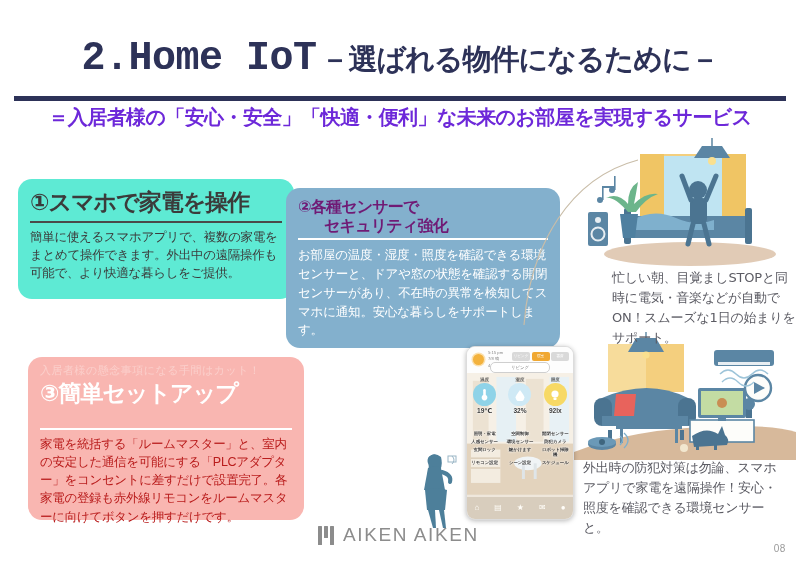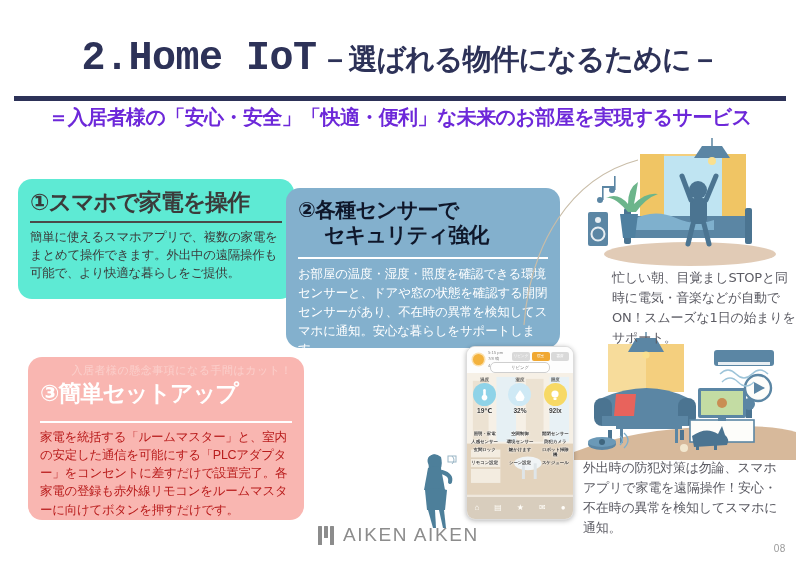--- a/index.html
+++ b/index.html
@@ -44,40 +44,40 @@
   .box1 .bd{
     margin-top:5px;font-size:12.5px;line-height:1.45;color:#3b3b3b;letter-spacing:-0.3px;
   }
 
   
   .box2{
     position:absolute;left:286px;top:188px;width:274px;height:160px;
     background:#83b0cd;border-radius:14px;box-sizing:border-box;padding:9px 12px 6px 12px;
   }
   .box2 .hd{
-    font-size:21px;font-weight:bold;color:#0f172a;letter-spacing:-0.8px;line-height:1.2;
-    border-bottom:2.5px solid #ffffff;padding-bottom:10px;display:block;
+    font-size:16px;font-weight:bold;color:#701a75;letter-spacing:-0.8px;line-height:1.2;
+    border-bottom:2.5px solid #ffffff;padding-bottom:3px;display:block;
   }
   .box2 .hd .l2{display:block;padding-left:26px;}
   .box2 .bd{
     margin-top:6px;font-size:12.5px;line-height:1.5;color:#ffffff;letter-spacing:-0.2px;
   }
 
   
   .box3{
     position:absolute;left:28px;top:357px;width:276px;height:163px;
     background:#f9b6b1;border-radius:14px;box-sizing:border-box;padding:6px 12px 6px 12px;
   }
   .box3 .kicker{
-    display:block;text-align:right;font-size:11px;font-weight:normal;
+    display:block;text-align:left;font-size:11px;font-weight:normal;
     color:#fbcfcb;letter-spacing:0.5px;
   }
   .box3 .hd{
     font-size:23px;font-weight:bold;color:#ffffff;letter-spacing:-1px;
-    border-bottom:2.5px solid #ffffff;padding-bottom:12px;display:block;
+    border-bottom:2.5px solid #ffffff;padding-bottom:19px;display:block;
   }
   .box3 .bd{
     margin-top:5px;font-size:12.5px;line-height:1.45;color:#b91c1c;letter-spacing:-0.3px;
   }
 
   
   .cap{
     position:absolute;font-size:13px;line-height:1.55;color:#5b5b63;
     letter-spacing:-0.2px;font-family:"DejaVu Sans",sans-serif;
   }
@@ -400,21 +400,21 @@
     <div class="ph-nav">
       <span class="navi">⌂</span>
       <span class="navi">▤</span>
       <span class="navi">★</span>
       <span class="navi">✉</span>
       <span class="navi">●</span>
     </div>
   </div>
 
   <div class="cap cap-top">忙しい朝、目覚ましSTOPと同時に電気・音楽などが自動でON！スムーズな1日の始まりをサポート。</div>
-  <div class="cap cap-bot">外出時の防犯対策は勿論、スマホアプリで家電を遠隔操作！安心・不在時の異常を検知してスマホに通知。</div>
+  <div class="cap cap-bot">外出時の防犯対策は勿論、スマホアプリで家電を遠隔操作！安心・照度を確認できる環境センサーと。</div>
 
   <div class="logo">
     <span class="logo-mark">
       <i class="a"></i>
         <i class="b"></i>
         <i class="c"></i>
     </span>
     <span class="logo-text">AIKEN AIKEN</span>
   </div>
 

